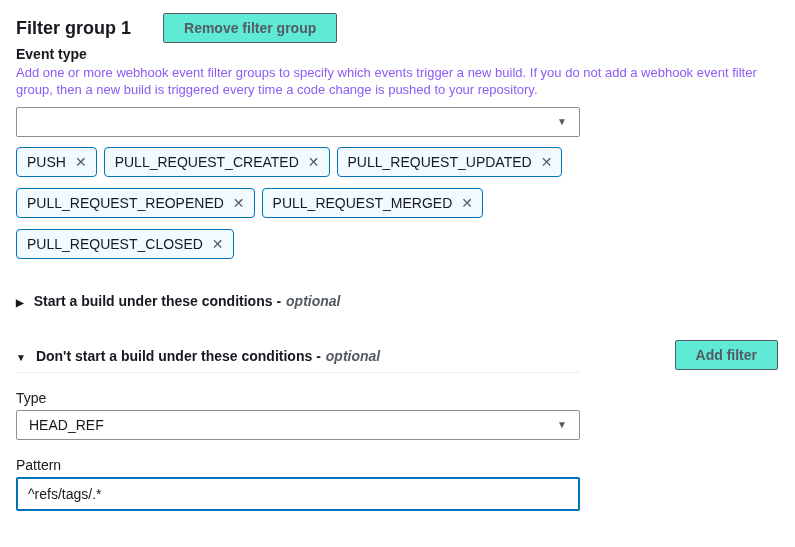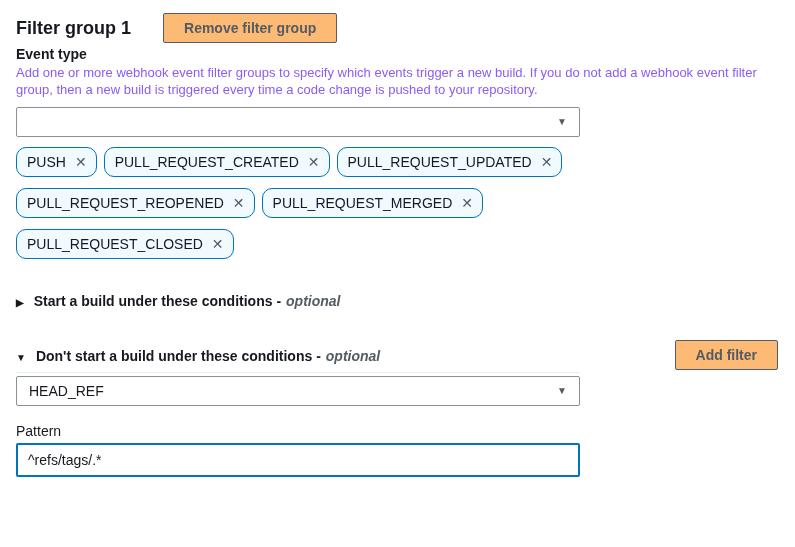--- a/index.html
+++ b/index.html
@@ -9,21 +9,21 @@
     background: #ffffff; color: #16191f;
     font-family: "Liberation Sans", sans-serif;
     font-size: 14px;
   }
   .page { padding: 13px 17px 0 16px; }
 
   
   .header-row { display: flex; justify-content: flex-start; align-items: center; height: 30px; gap: 32px; }
   .page-title { font-size: 18px; font-weight: 700; margin: 0; line-height: 24px; }
   .btn {
-    display: inline-block; background: #fdba74; border: 1px solid #545b64; border-radius: 2px;
+    display: inline-block; background: #5eead4; border: 1px solid #545b64; border-radius: 2px;
     color: #545b64; font-weight: 700; font-size: 14px; line-height: 28px; height: 30px;
     padding: 0 20px; cursor: pointer; font-family: "Liberation Sans", sans-serif; white-space: nowrap;
   }
 
   
   .field-label { font-size: 14px; font-weight: 700; line-height: 17px; margin-top: 3px; }
   .description { color: #8b5cf6; font-size: 13px; line-height: 17px; margin-top: 1px; max-width: 762px; }
 
   .selectbox {
     position: relative; width: 564px; height: 30px; margin-top: 9px;
@@ -33,21 +33,21 @@
   }
   .selectbox .chevron {
     position: absolute; right: 12px; top: 50%; transform: translateY(-53%);
     color: #545b64; font-size: 10px; line-height: 10px;
   }
 
   
   .tags { display: flex; flex-wrap: wrap; gap: 11px 7px; margin-top: 10px; width: 564px; }
   .tag {
     display: inline-flex; align-items: center; height: 30px; padding: 0 9px 0 10px;
-    background: #f1faff; border: 1px solid #0073bb; border-radius: 10px;
+    background: #f1faff; border: 1px solid #0073bb; border-radius: 4px;
     font-size: 14px; color: #16191f; white-space: nowrap;
   }
   .tag .close {
     margin-left: 9px; color: #545b64; font-size: 14px; line-height: 14px; cursor: pointer;
   }
 
   
   .disclosure { display: flex; align-items: baseline; font-size: 14px; font-weight: 700; line-height: 18px; cursor: pointer; }
   .caret { font-size: 10px; color: #16191f; margin-right: 10px; flex: 0 0 auto; }
   .optional { font-weight: 700; font-style: italic; color: #545b64; margin-left: 5px; }
@@ -129,20 +129,21 @@
       <div class="disclosure">
         <span class="caret">▼</span>
         <span><span>Don't start a build under these conditions -</span><span class="optional">optional</span></span>
       </div>
       <hr class="divider">
     </div>
     <button class="btn">Add filter</button>
   </div>
 
 
+  <div class="sub-label">Type</div>
   <div class="selectbox type-select">
     <span>HEAD_REF</span>
     <span class="chevron">▼</span>
   </div>
 
   <div class="sub-label">Pattern</div>
   <input class="pattern-input" type="text" value="^refs/tags/.*" style="">
 
 </div>
 

